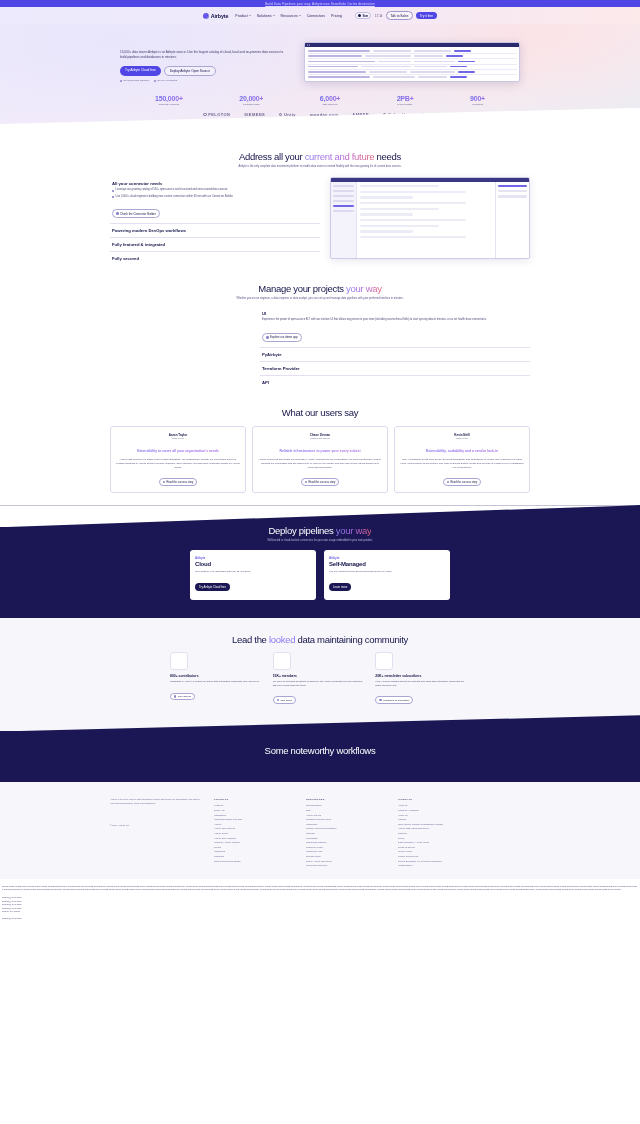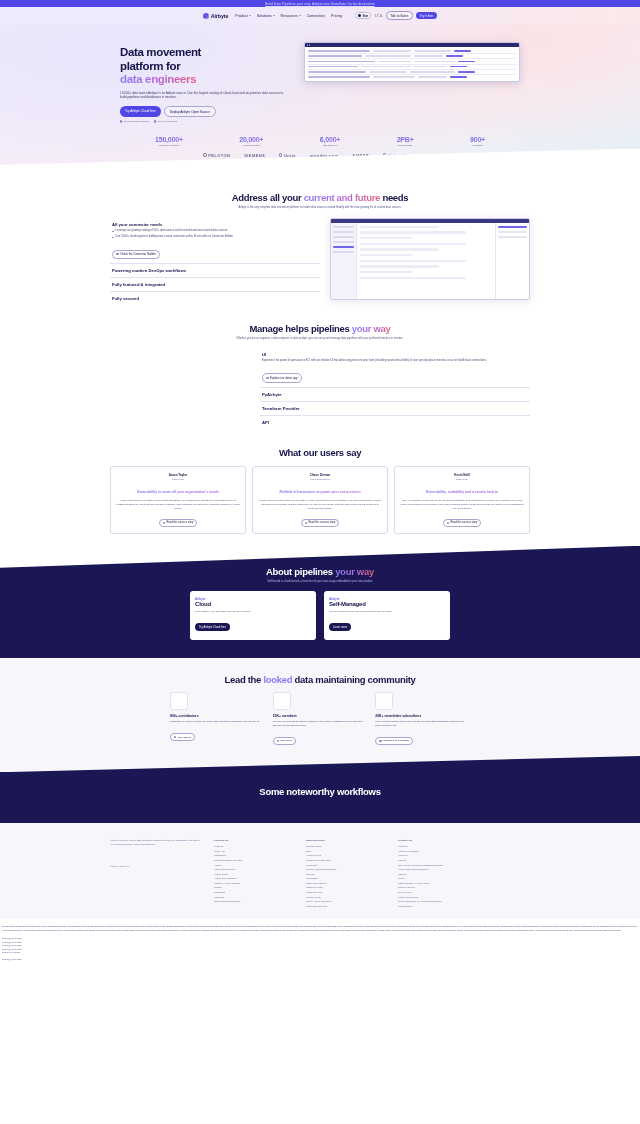--- a/index.html
+++ b/index.html
@@ -138,21 +138,21 @@
   .logo .mk { width: 3.4px; height: 3.4px; border-radius: 50%; border: .6px solid #4c4b7c; }
   .hero-wedge {
     position: absolute; left: 0; right: 0; bottom: -1px; height: 26px;
     background: #fff; clip-path: polygon(0 62%, 100% 0, 100% 100%, 0 100%);
   }
 
   
   section { background: #fff; }
   .sec-head { text-align: center; padding-top: 18px; }
   h2 {
-    font-size: 9.5px; font-weight: 700; letter-spacing: -.3px; color: #15144a;
+    font-size: 9.5px; font-weight: 400; letter-spacing: -.3px; color: #15144a;
   }
   h2 .grad {
     background: linear-gradient(90deg,#8b7bf0 0%,#b06ae0 50%,#e0627a 100%);
     -webkit-background-clip: text; background-clip: text; color: transparent;
   }
   h2 .lav { color: #8b7bf0; }
   .sec-sub { font-size: 2.6px; color: #55548a; margin-top: 3px; line-height: 1.6; }
 
   
   .needs { width: 420px; margin: 8px auto 0; display: flex; gap: 10px; align-items: flex-start; }
@@ -313,25 +313,20 @@
       </span>
       <span class="gh-count">17.1k</span>
       <span class="btn-outline">Talk to Sales</span>
       <span class="btn-solid">Try it free</span>
     </div>
   </nav>
 
   <div class="hero">
     <div class="hero-inner">
       <div class="hero-left">
-        <h1 class="hero-title">
-          <span>Data movement</span><br>
-          <span>platform for</span><br>
-          <span class="grad">data engineers</span>
-        </h1>
         <p class="hero-sub">13,000+ data teams Airbyte is an Airbyte source. Use the largest catalog of cloud, local and on-premise data sources to build pipelines and databases in minutes.</p>
         <div class="hero-btns">
           <span class="hero-btn-primary">Try Airbyte Cloud free</span>
           <span class="hero-btn-ghost">Deploy Airbyte Open Source</span>
         </div>
         <div class="hero-meta">
           <span>
             <i class="chk"></i>
             <em style="font-style:normal">No credit card required</em>
           </span>
@@ -501,21 +496,21 @@
               <i style="background:#e6e4f3"></i>
           </div>
         </div>
       </div>
     </div>
   </section>
 
   <section>
     <div class="sec-head">
       <h2>
-        <span>Manage helps pipelines </span><span class="grad">your way</span>
+        <span>Manage your projects </span><span class="grad">your way</span>
       </h2>
       <div style="width:215px;margin:0 auto">
         <p class="sec-sub">Whether you are an engineer, a data engineer or data analyst, you can set up and manage data pipelines with your preferred interface in minutes.</p>
       </div>
     </div>
     <div class="manage-wrap">
       <div class="manage-spacer"></div>
       <div class="manage-acc">
         <div class="acc-item">
           <div class="acc-title">UI</div>
@@ -576,21 +571,21 @@
           <i class="chk"></i>
           <em style="font-style:normal">Read the success story</em>
         </span>
       </div>
     </div>
   </section>
 
   <section class="deploy">
     <div class="deploy-head">
       <h2>
-        <span>About pipelines </span><span class="grad">your way</span>
+        <span>Deploy pipelines </span><span class="grad">your way</span>
       </h2>
       <div style="width:230px;margin:0 auto">
         <p class="sec-sub">Self-hosted or cloud-hosted, connectors for your own usage embedded in your own product.</p>
       </div>
     </div>
     <div class="deploy-cards">
       <div class="dcard">
         <div class="d-eyebrow">Airbyte</div>
         <div class="d-title">Cloud</div>
         <div class="d-text">We'll host for you, and scale with you as you grow.</div>

